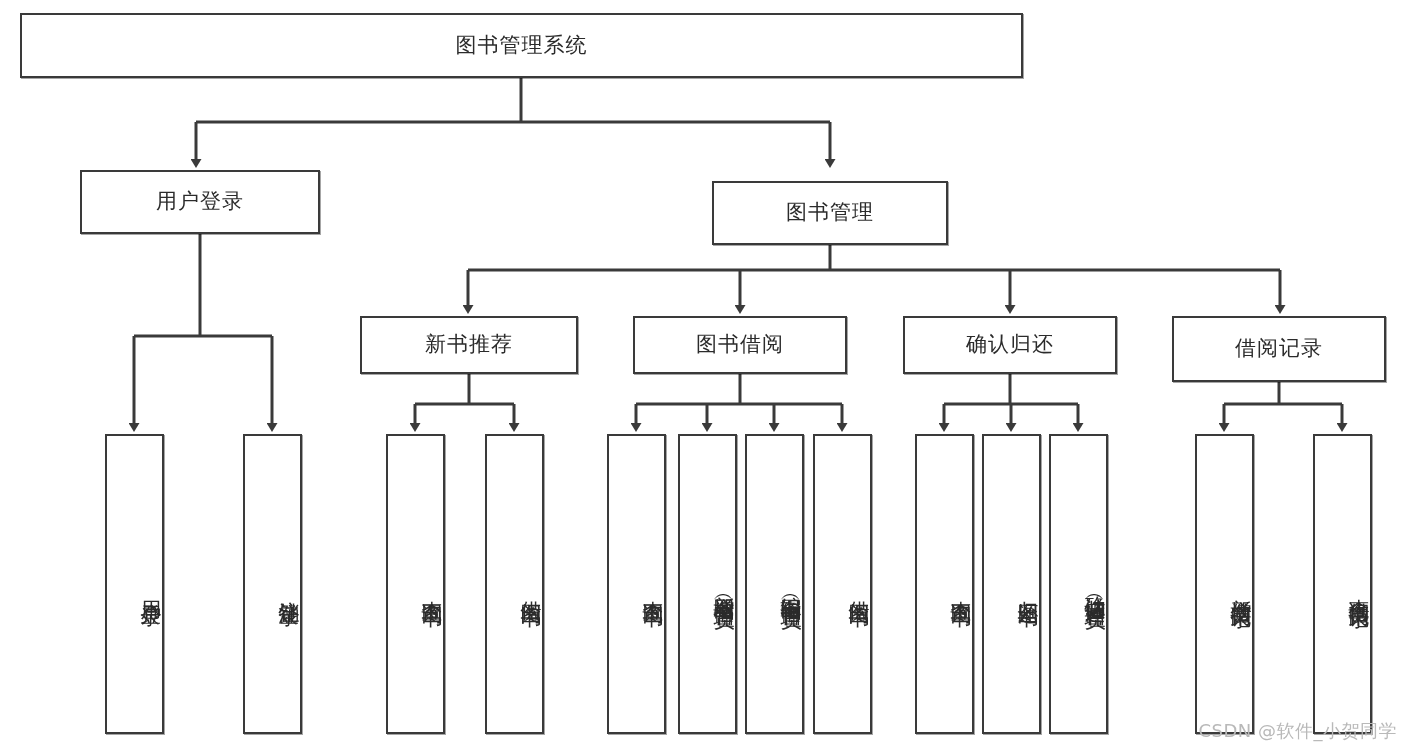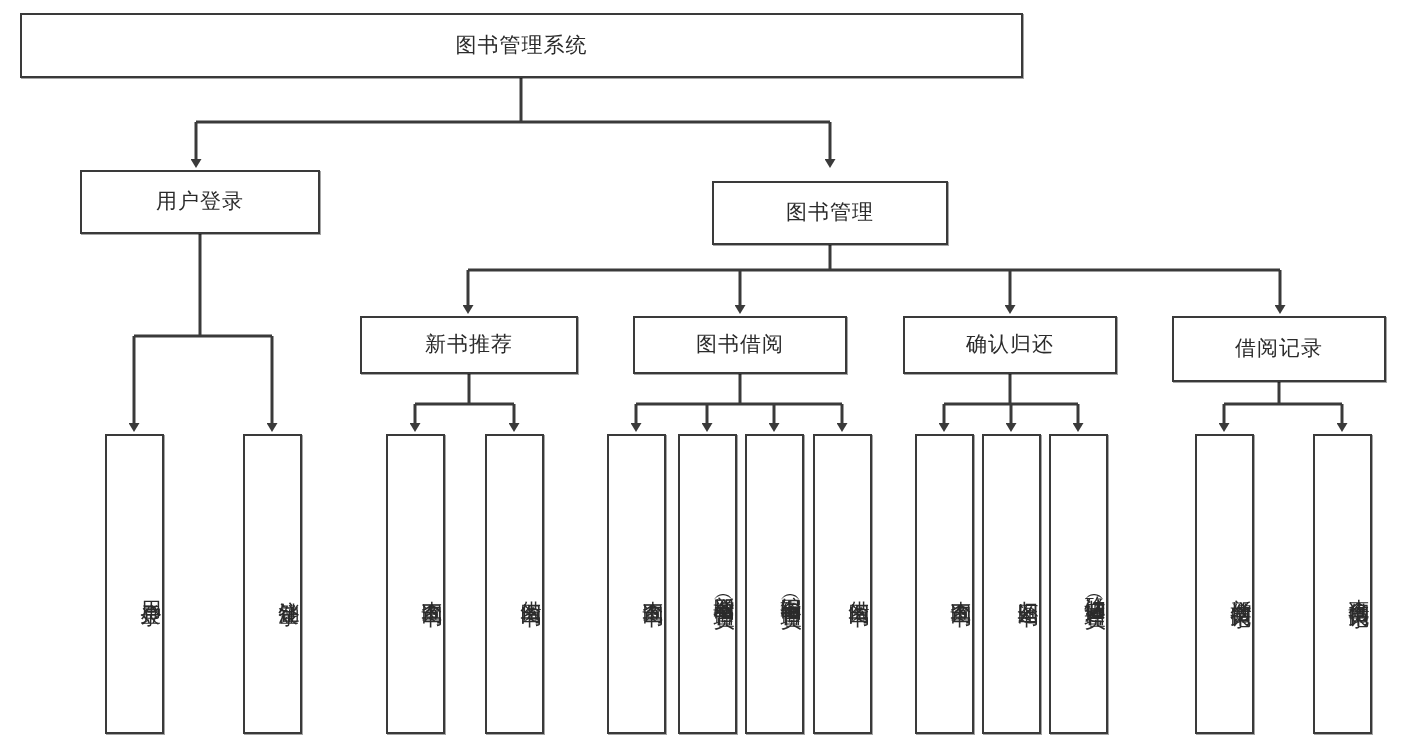--- a/index.html
+++ b/index.html
@@ -191,13 +191,14 @@
         <span class="vtext">确认归还（管理员）</span>
       </div>
       <div class="node vert" style="left: 1195px; top: 434px; width: 59px; height: 300px;">
         <span class="vtext">新增借阅记录</span>
       </div>
       <div class="node vert" style="left: 1313px; top: 434px; width: 59px; height: 300px;">
         <span class="vtext">查询借阅记录</span>
       </div>
     </div>
 
+  <div id="watermark">CSDN @软件_小贺同学</div>
 </div>
 
 </body></html>

